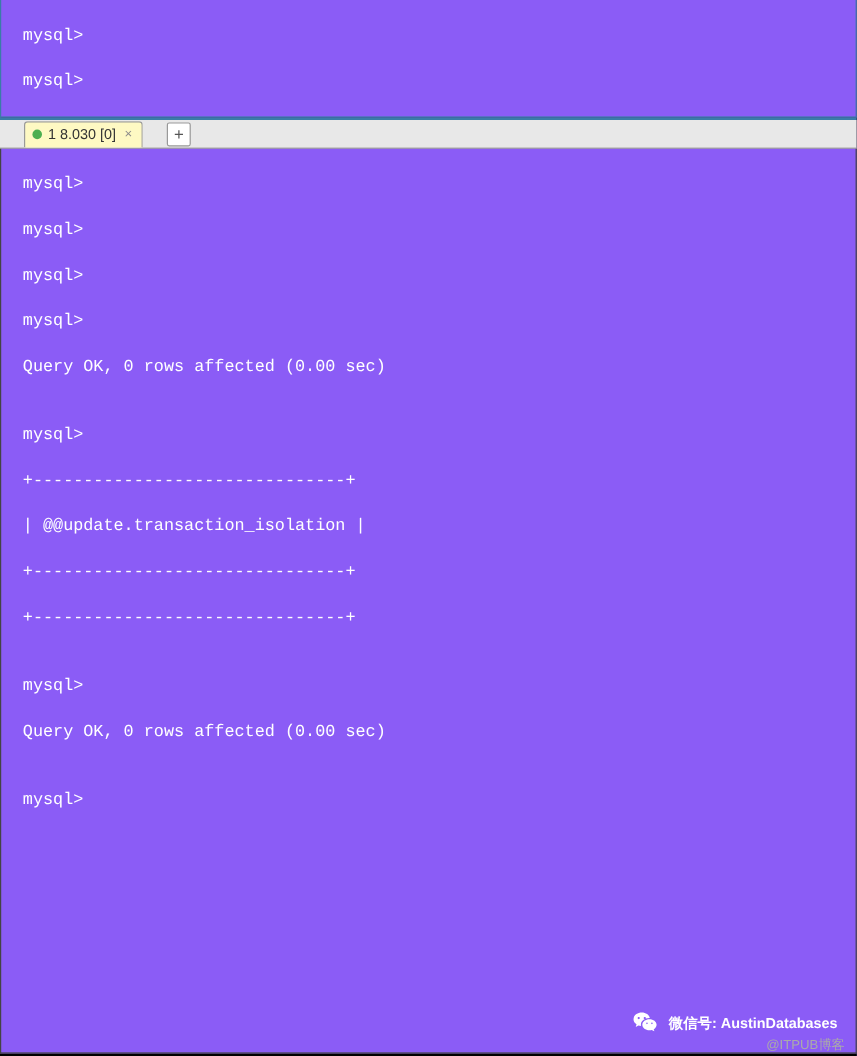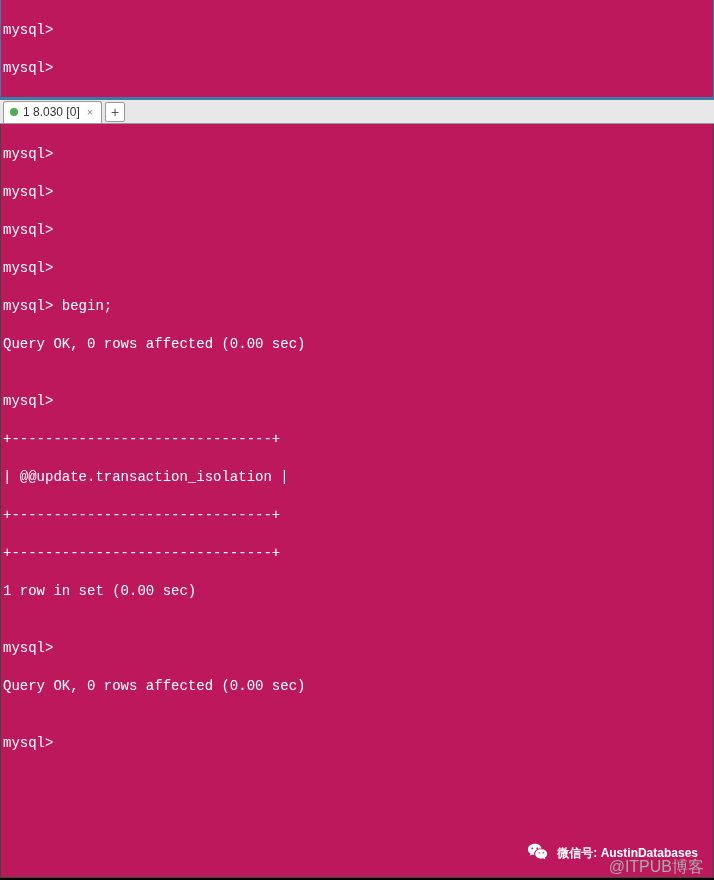--- a/index.html
+++ b/index.html
@@ -11,22 +11,22 @@
       background: #000;
       color: #fff;
       font-family: 'Consolas', 'Courier New', monospace;
       font-size: 14px;
       width: 714px;
       height: 880px;
       overflow: hidden;
       position: relative;
     }
     .terminal-panel {
-      background: #be185d;
-      padding: 2px 2px;
+      background: #8b5cf6;
+      padding: 2px 18px;
       white-space: pre;
       line-height: 19px;
     }
     .top-panel {
       border: 1px solid #3a7ca8;
       border-top: none;
       height: 98px;
       overflow: hidden;
     }
     .separator {
@@ -37,31 +37,31 @@
       background: #e8e8e8;
       height: 24px;
       display: flex;
       align-items: center;
       border-bottom: 1px solid #999;
       padding: 0 2px;
     }
     .tab {
       display: flex;
       align-items: center;
-      background: #ffffff;
+      background: #fef9c3;
       border: 1px solid #999;
       border-bottom: none;
       padding: 1px 6px;
       font-size: 12px;
       font-family: sans-serif;
       color: #333;
       height: 22px;
       gap: 5px;
       border-radius: 3px 3px 0 0;
-      margin: 0 1px;
+      margin: 0 18px;
     }
     .tab-indicator {
       width: 8px;
       height: 8px;
       border-radius: 50%;
       background: #4caf50;
     }
     .tab-close {
       color: #888;
       font-size: 11px;
@@ -108,21 +108,21 @@
       width: 100%;
       height: 100%;
       fill: #fff;
     }
     .watermark-sub {
       position: absolute;
       bottom: 2px;
       right: 10px;
       color: #aaa;
       font-family: sans-serif;
-      font-size: 16px;
+      font-size: 11px;
     }
   </style>
 </head>
 <body>
 
 <div class="terminal-panel top-panel">
 <div>mysql&gt;</div>
 <div>mysql&gt;</div>
 <div>mysql&gt; update read_table set name = '5' where id = 4;</div>
 
@@ -138,29 +138,27 @@
     <span class="tab-close">×</span>
   </div>
   <div class="new-tab">+</div>
 </div>
 
 <div class="terminal-panel bottom-panel">
 <div>mysql&gt;</div>
 <div>mysql&gt;</div>
 <div>mysql&gt;</div>
 <div>mysql&gt;</div>
-<div>mysql&gt; begin;</div>
 <div>Query OK, 0 rows affected (0.00 sec)</div>
 <div></div>
 <div>mysql&gt;</div>
 <div>+-------------------------------+</div>
 <div>| @@update.transaction_isolation |</div>
 <div>+-------------------------------+</div>
 <div>+-------------------------------+</div>
-<div>1 row in set (0.00 sec)</div>
 <div></div>
 <div>mysql&gt;</div>
 <div>Query OK, 0 rows affected (0.00 sec)</div>
 <div></div>
 <div>mysql&gt;</div>
 
 
 
 
 

